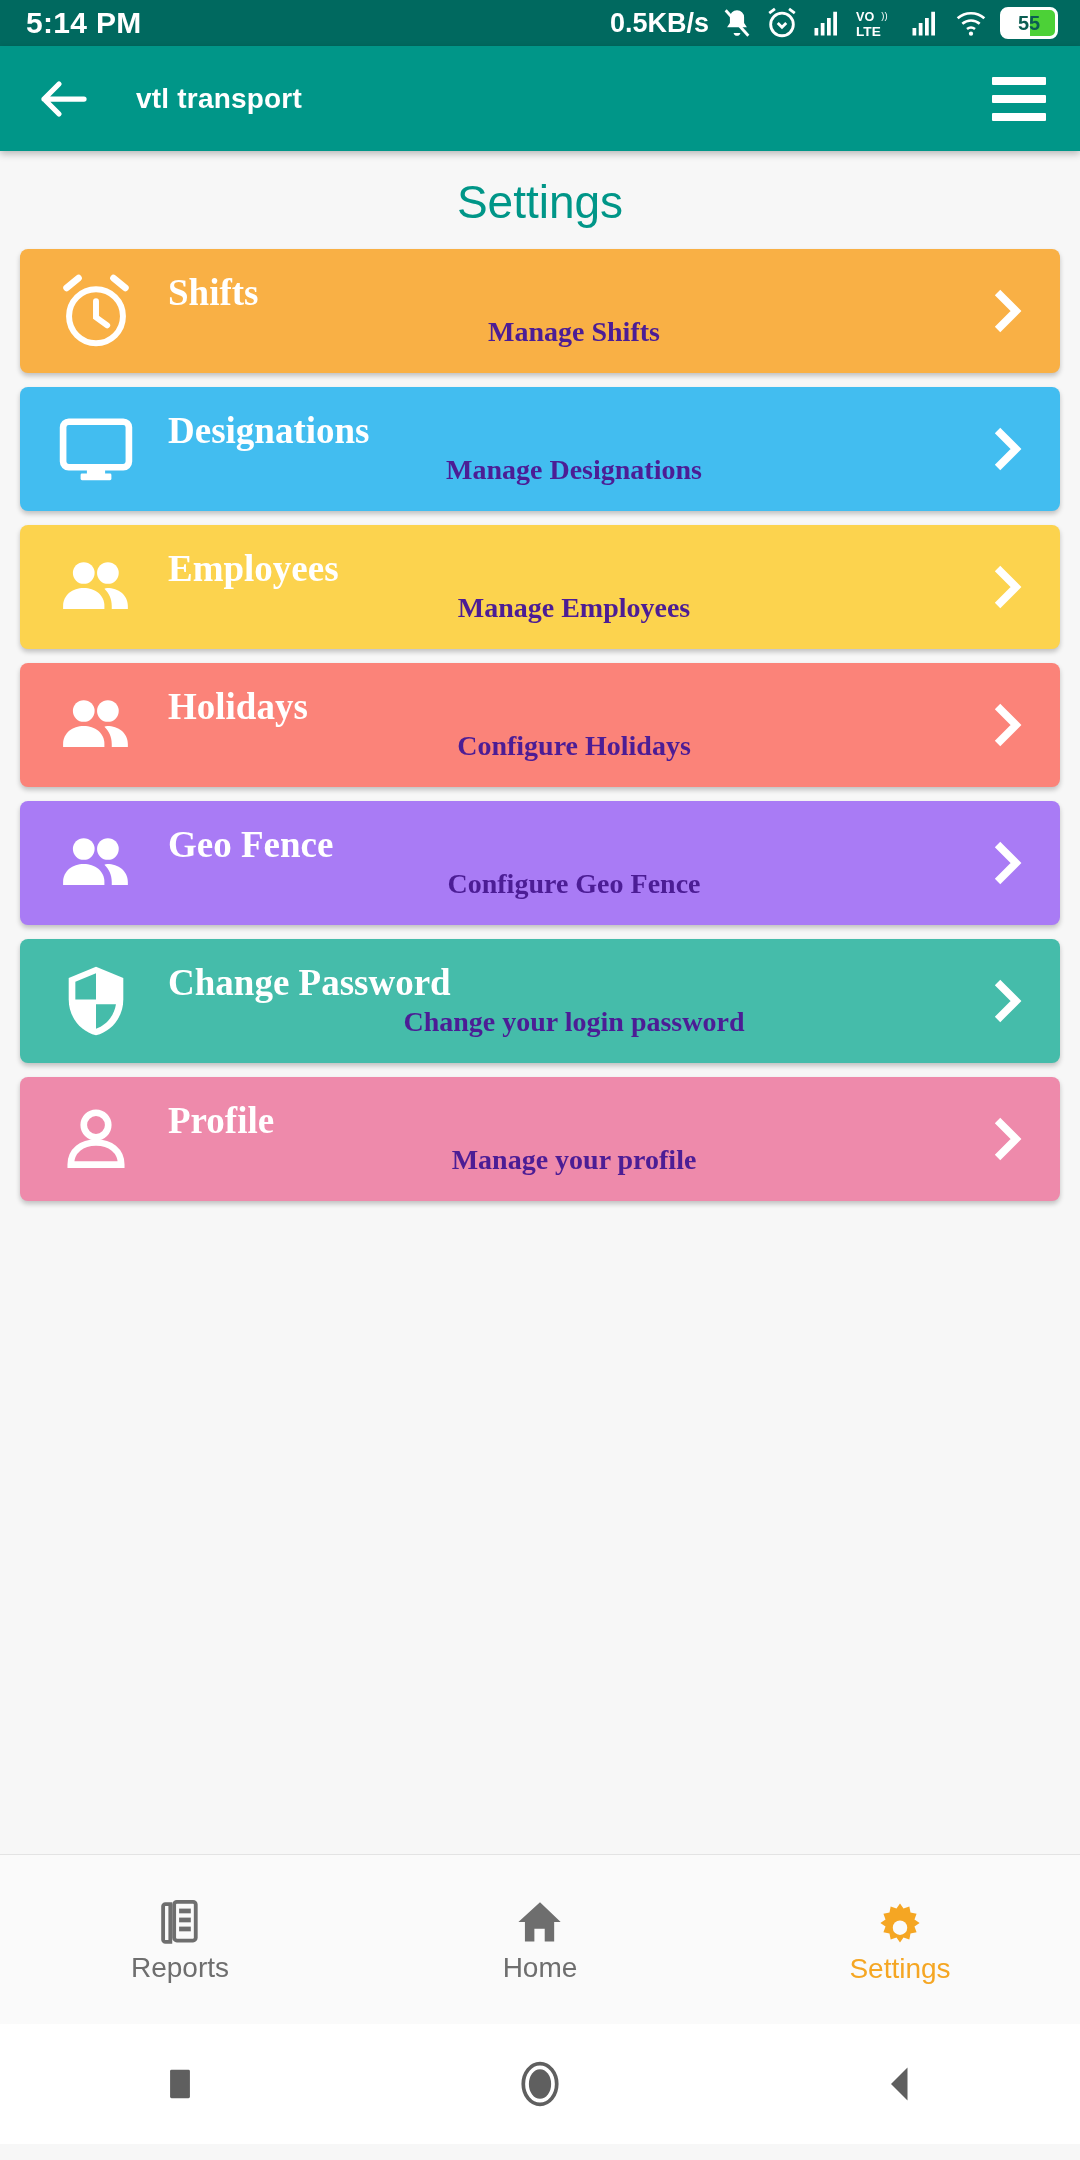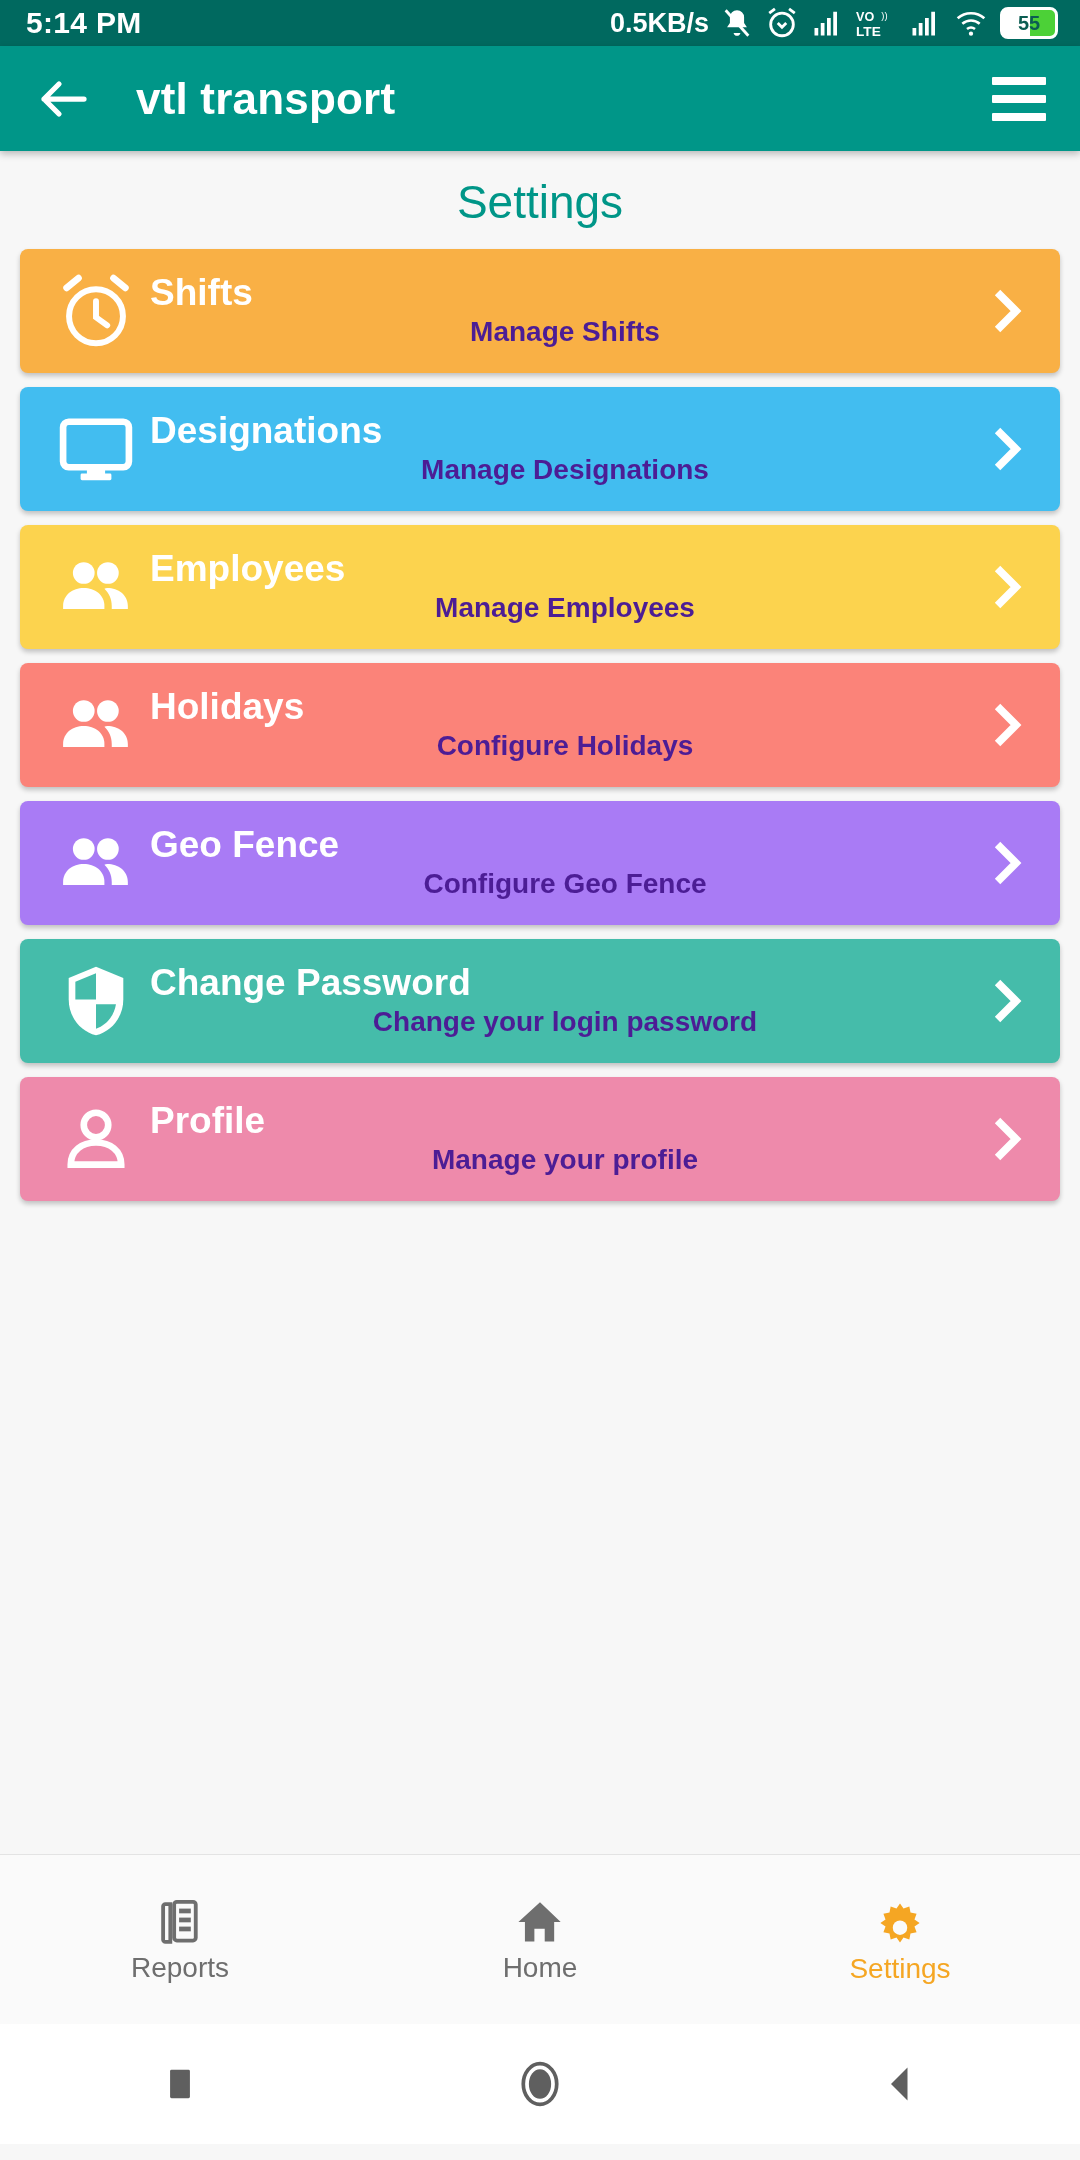--- a/index.html
+++ b/index.html
@@ -27,40 +27,40 @@
   }
   .battery span{ font-size:20px; font-weight:bold; color:#0b5d52; position:relative; z-index:2;}
 
   
   .appbar{
     height:105px; background:#009688; display:flex; align-items:center;
     padding:0 34px; box-shadow:0 3px 7px rgba(0,0,0,.25); position:relative; z-index:5;
   }
   .back-arrow{ width:60px; height:60px; flex:none; }
   .app-title{
-    color:#fff; font-size:44px; font-weight:bold; margin-left:42px; letter-spacing:.2px;
+    color:#fff; font-size:28px; font-weight:bold; margin-left:42px; letter-spacing:.2px;
   }
   .hamburger{ margin-left:auto; width:54px; display:flex; flex-direction:column; gap:10px; }
   .hamburger i{ display:block; height:8px; background:#fff; border-radius:1px; }
 
   
   .content{ height:1703px; background:#f7f7f7; padding:0 20px; overflow:hidden; }
   .page-title{
     text-align:center; color:#009688; font-size:46px; font-weight:400;
     padding:24px 0 20px;
   }
 
   .card{
     height:124px; border-radius:8px; margin-bottom:14px;
     display:flex; align-items:center; padding:0 26px 0 34px;
     box-shadow:0 3px 5px rgba(0,0,0,.22);
     position:relative;
   }
   .card-icon{ width:92px; flex:none; display:flex; align-items:center; justify-content:flex-start; }
-  .card-text{ flex:1; margin-left:4px; display:flex; flex-direction:column; justify-content:center; }
+  .card-text{ flex:1; margin-left:22px; display:flex; flex-direction:column; justify-content:center;font-family:Liberation Serif, serif; }
   .card-title{ color:#fff; font-size:37px; font-weight:bold; line-height:1.08; }
   .card-sub{ color:#4c1d95; font-size:28px; font-weight:bold; line-height:1.25; margin-top:2px;text-align:center; }
   .chevron{ width:54px; flex:none; }
 
   
   .bottomnav{
     height:170px; background:#fafafa; border-top:1px solid #e3e3e3;
     display:flex; align-items:center;
   }
   .nav-item{ flex:1; display:flex; flex-direction:column; align-items:center; gap:2px; }

